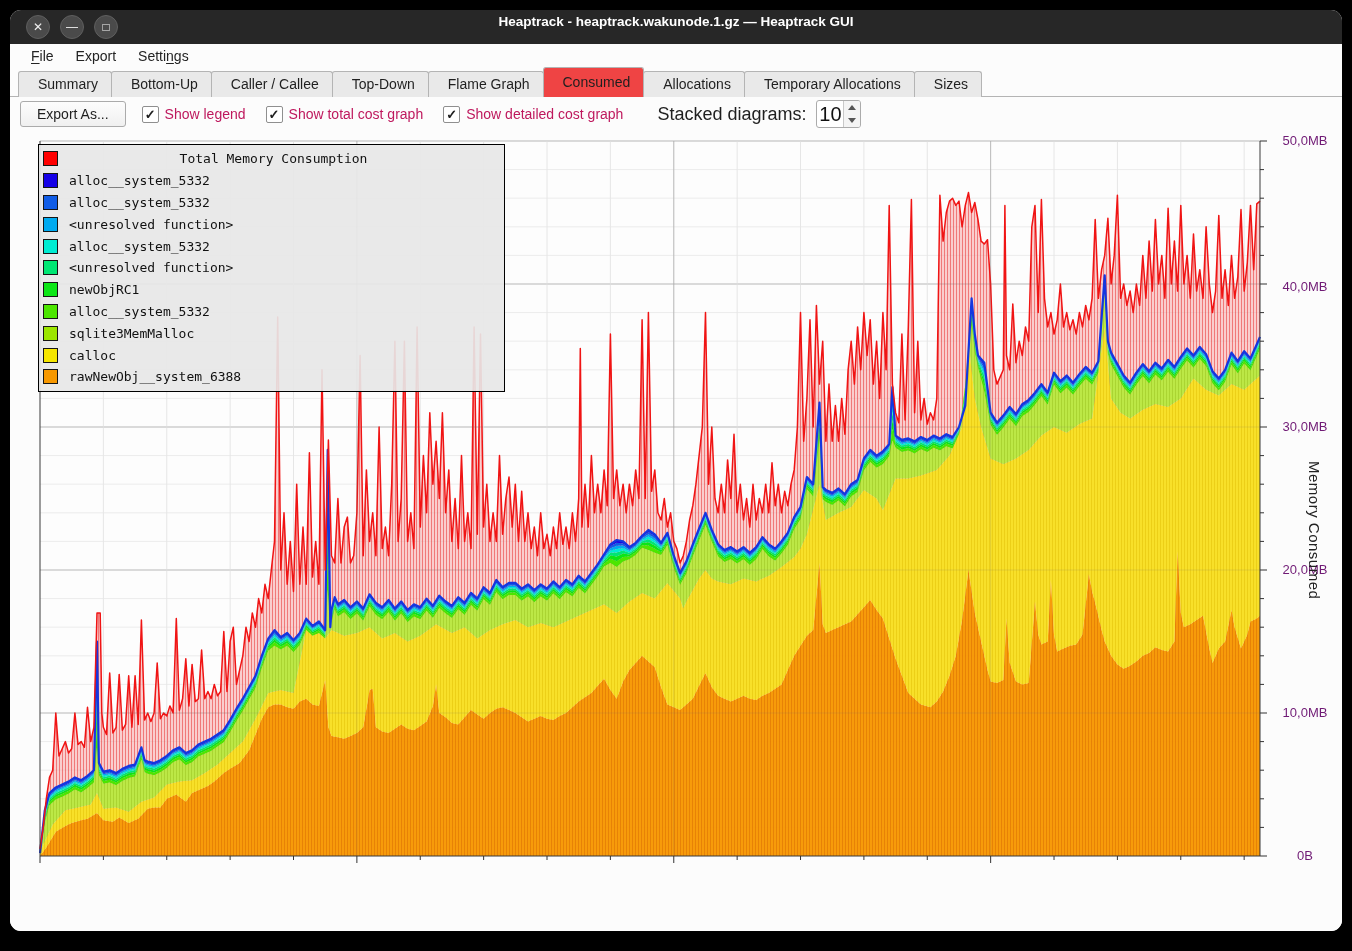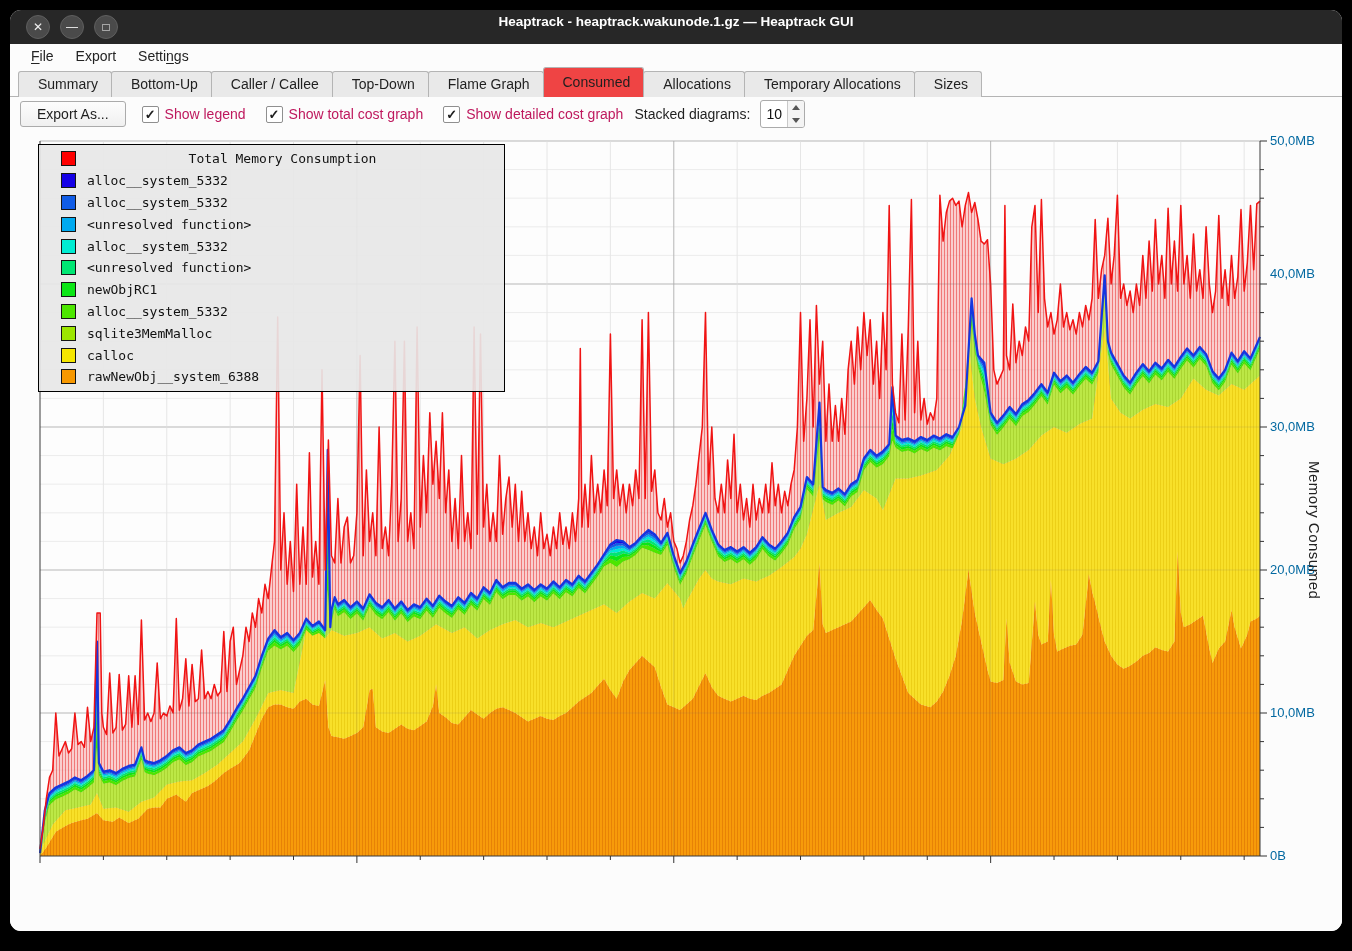--- a/index.html
+++ b/index.html
@@ -25,38 +25,38 @@
     padding:4px 13px 5px 19px;margin-right:-1px;border-radius:3px 3px 0 0;white-space:nowrap;z-index:1;}
   .tab.active{background:#ef4444;padding-top:6px;padding-bottom:7px;z-index:3;}
   
   .toolbar{height:34px;display:flex;align-items:center;gap:10px;padding-left:10px;background:#fcfcfc;}
   .btn{font-size:14px;color:#1f1f1f;background:linear-gradient(#fdfdfd,#f0f0f0);border:1px solid #ababab;
     border-radius:3px;padding:4px 16px;}
   .cb-group{display:flex;align-items:center;gap:6px;margin-left:6px;}
   .cb-box{width:17px;height:17px;background:#fff;border:1px solid #8f8f8f;border-radius:2px;display:flex;
     align-items:center;justify-content:center;font-size:13px;color:#1d1d1d;font-weight:bold;box-sizing:border-box;}
   .cb-label{font-size:14px;color:#be185d;}
-  .spin-label{font-size:14px;color:#1f1f1f;margin-left:1px;}
+  .spin-label{font-size:18px;color:#1f1f1f;margin-left:24px;}
   .spinbox{display:flex;height:26px;border:1px solid #ababab;border-radius:3px;background:#fff;overflow:hidden;}
-  .spin-value{width:26px;display:flex;align-items:center;justify-content:center;font-size:14px;color:#111;}
+  .spin-value{width:26px;display:flex;align-items:center;justify-content:center;font-size:20px;color:#111;}
   .spin-arrows{width:16px;border-left:1px solid #c9c9c9;display:flex;flex-direction:column;background:#f4f4f4;}
   .spin-up,.spin-down{flex:1;display:flex;align-items:center;justify-content:center;}
   .tri-up{width:0;height:0;border-left:4px solid transparent;border-right:4px solid transparent;border-bottom:5px solid #555;}
   .tri-down{width:0;height:0;border-left:4px solid transparent;border-right:4px solid transparent;border-top:5px solid #555;}
   
   .chart-wrap{position:absolute;left:0;top:121px;width:1332px;height:800px;background:#fcfcfc;}
   .plot{position:absolute;left:28px;top:10px;width:1220px;height:715px;}
   .plot svg{overflow:visible;display:block;}
   .legend{position:absolute;left:0px;top:3px;width:467px;background:rgba(231,231,231,0.92);
     border:1px solid #000;box-sizing:border-box;padding:3px 0 3px 0;}
-  .lg-row{display:flex;align-items:center;height:21.8px;padding-left:22px;}
+  .lg-row{display:flex;align-items:center;height:21.8px;padding-left:4px;}
   .lg-swatch{width:15px;height:15px;border:1.5px solid #151515;box-sizing:border-box;flex:none;}
   .lg-text{font-family:"DejaVu Sans Mono",monospace;font-size:13px;color:#111;margin-left:11px;white-space:pre;}
   .lg-title{flex:1;text-align:center;margin-left:0;margin-right:15px;}
-  .ylabel{position:absolute;font-size:13px;color:#0369a1;left:1260px;width:70px;height:16px;line-height:16px;}
+  .ylabel{position:absolute;font-size:13px;color:#701a75;left:1260px;width:70px;height:16px;line-height:16px;text-align:center;}
   .axis-title-y{position:absolute;left:1296px;top:330px;font-size:15px;color:#222;
     writing-mode:vertical-rl;letter-spacing:0.5px;}
 </style>
 </head>
 <body>
 
 <div class="window">
   <div class="titlebar">
     <div class="tb-controls">
       <div class="tb-btn">
@@ -304,20 +304,20 @@
             <span class="lg-swatch" style="background: rgb(247, 152, 0);"></span>
             <span class="lg-text">rawNewObj__system_6388</span>
           </div>
         </div>
     </div>
     <div id="ylabels">
         <div class="ylabel" style="top: 717px;">0B</div>
         <div class="ylabel" style="top: 574px;">10,0MB</div>
         <div class="ylabel" style="top: 431px;">20,0MB</div>
         <div class="ylabel" style="top: 288px;">30,0MB</div>
-        <div class="ylabel" style="top: 135px;">40,0MB</div>
+        <div class="ylabel" style="top: 148px;">40,0MB</div>
         <div class="ylabel" style="top: 2px;">50,0MB</div>
       </div>
     <div id="xlabels"></div>
     <div class="axis-title-y">Memory Consumed</div>
 
   </div>
 </div>
 
 </body></html>

